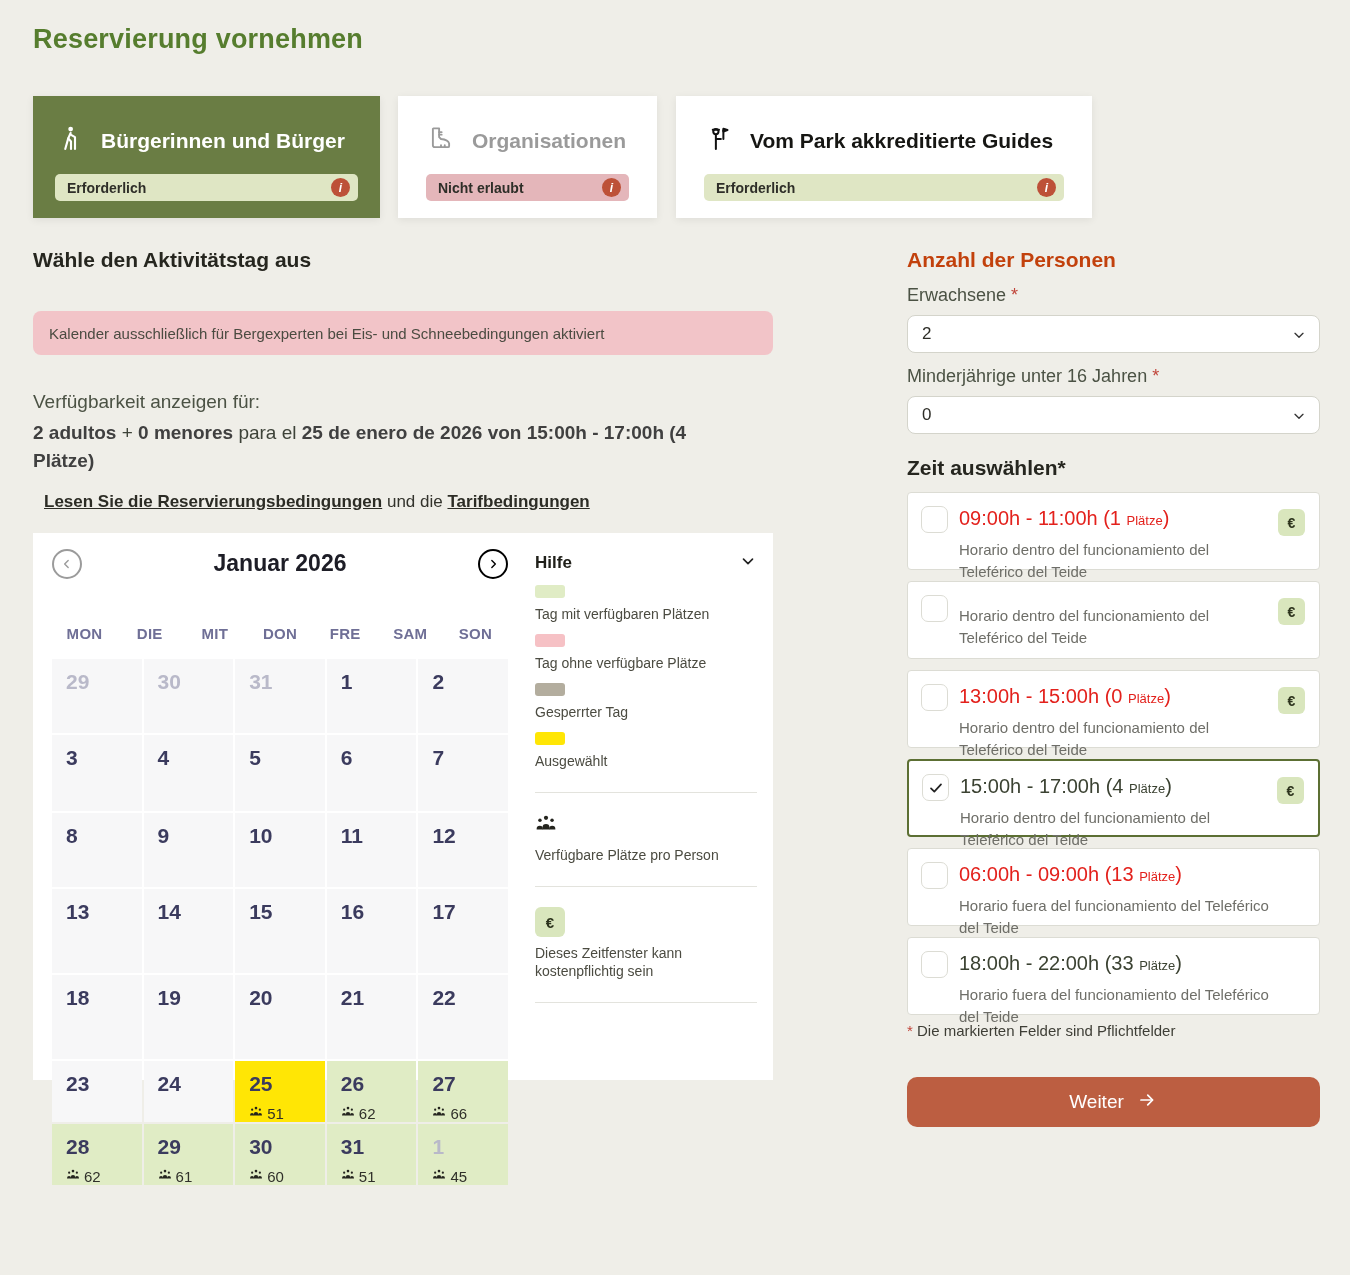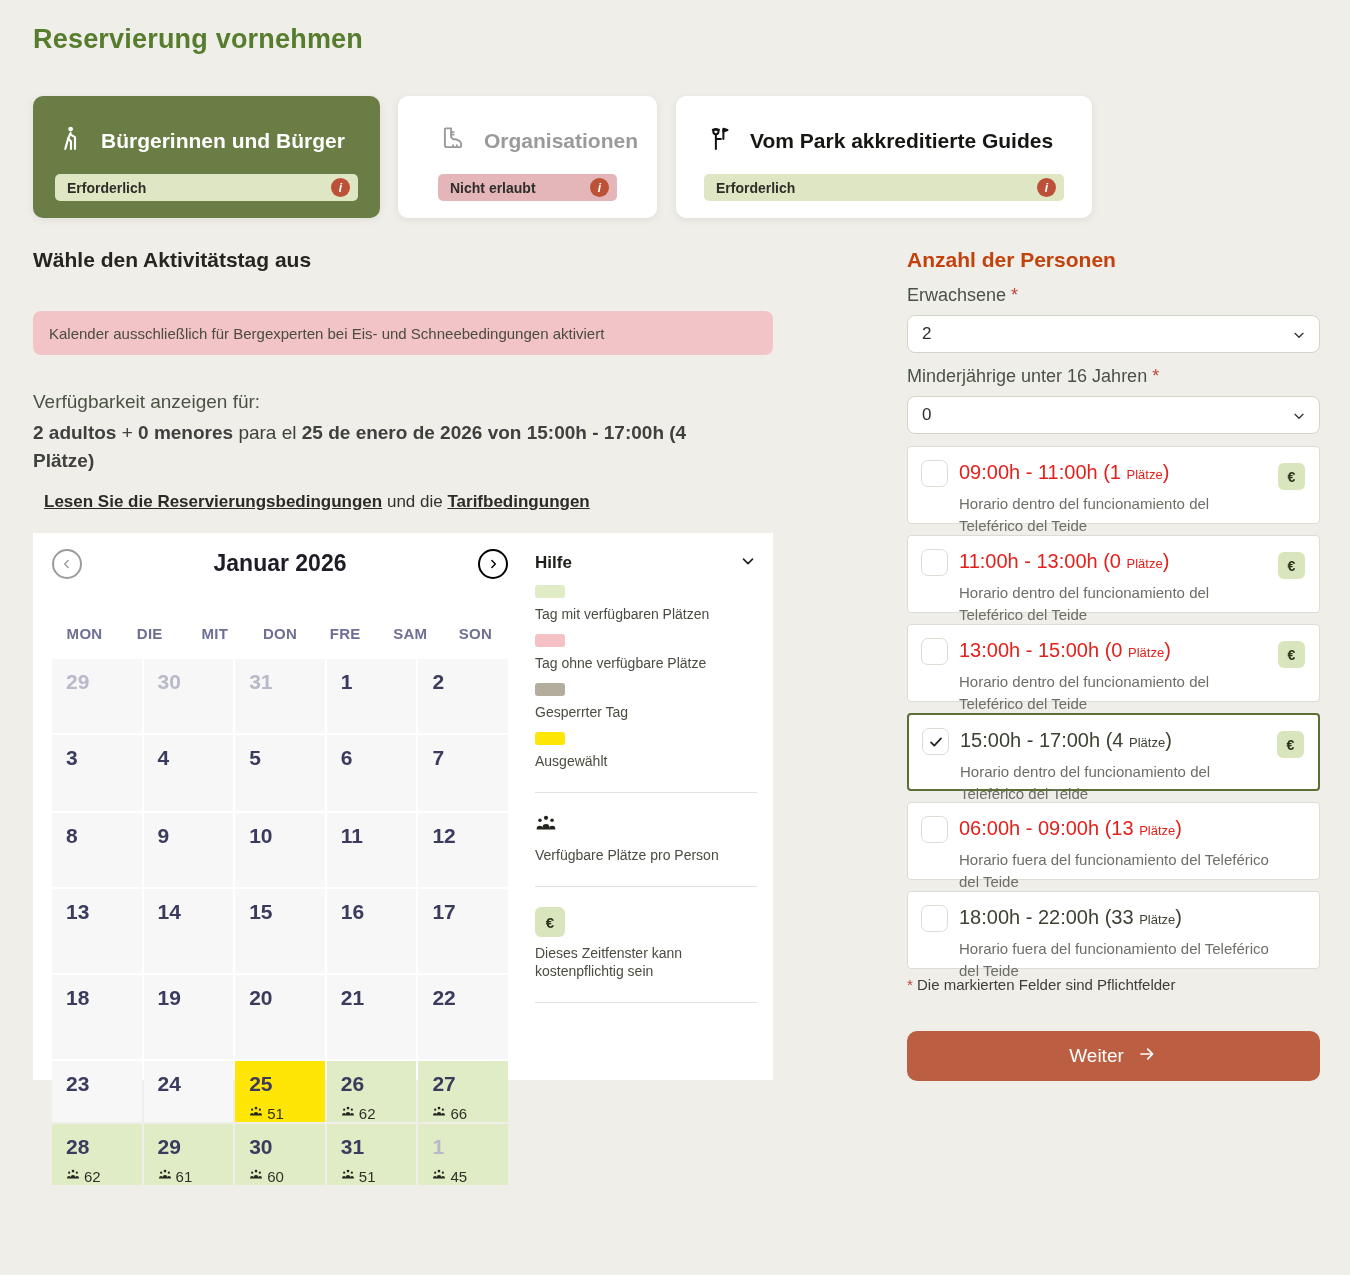--- a/index.html
+++ b/index.html
@@ -4,24 +4,24 @@
 <style>
   * { box-sizing: border-box; margin: 0; padding: 0; }
   html,body { background:#efeee8; }
   body { font-family:"Liberation Sans", sans-serif; color:#3a3a33; }
   .stage { position:relative; width:1350px; height:1275px; background:#efeee8; overflow:hidden; }
 
   
   .page-title { position:absolute; left:33px; top:24px; font-size:27px; font-weight:bold; color:#567d2e; letter-spacing:.2px; }
 
   
-  .tab { position:absolute; top:96px; height:122px; border-radius:10px; background:#fff;
+  .tab { position:absolute; top:96px; height:122px; border-radius:0; background:#fff;
          box-shadow:0 2px 8px rgba(0,0,0,.07); padding:0 22px; cursor:pointer; }
   .tab-citizens { left:33px; width:347px; background:#6a7d44; }
-  .tab-orgs { left:398px; width:259px; padding:0 40px; }
+  .tab-orgs { left:398px; width:259px; padding:0 28px; }
   .tab-guides { left:676px; width:416px; padding:0 28px; }
   .tab-head { display:flex; align-items:center; gap:16px; margin-top:24px; height:42px; }
   .tab-label { font-size:21px; font-weight:bold; }
   .tab-citizens .tab-label { color:#ffffff; }
   .tab-orgs .tab-label { color:#9a9a9a; }
   .tab-guides .tab-label { color:#161613; }
   .badge { display:flex; align-items:center; justify-content:space-between; height:27px;
            border-radius:5px; padding:0 8px 0 12px; margin-top:12px; font-size:14px; font-weight:bold; color:#2e2e28; }
   .badge-green { background:#dfe6c4; }
   .badge-pink { background:#e4b6ba; }
@@ -463,30 +463,30 @@
     </div>
     <div class="select">
       <span>0</span>
       <span class="chev">
         <svg width="16" height="16" viewBox="0 0 24 24" fill="none" stroke="#333" stroke-width="2" stroke-linecap="round" stroke-linejoin="round">
             <polyline points="6,9.5 12,15.5 18,9.5"></polyline>
           </svg>
       </span>
     </div>
 
+    <div class="slots-heading">Zeit auswählen*</div>
     <div id="slots">
         <div class="slot first">
           <div class="checkbox"></div>
           <div class="slot-title red"><span>09:00h - 11:00h (1 </span><span class="small">Plätze</span><span>)</span></div>
           <div class="slot-desc">Horario dentro del funcionamiento del Teleférico del Teide</div>
           <div class="slot-euro">€</div>
         </div>
         <div class="slot">
           <div class="checkbox"></div>
-          <div class="slot-title red"><span>11:00h - 13:00h (0 </span><span class="small">Plätze</span><span>)</span></div>
           <div class="slot-desc">Horario dentro del funcionamiento del Teleférico del Teide</div>
           <div class="slot-euro">€</div>
         </div>
         <div class="slot">
           <div class="checkbox"></div>
           <div class="slot-title red"><span>13:00h - 15:00h (0 </span><span class="small">Plätze</span><span>)</span></div>
           <div class="slot-desc">Horario dentro del funcionamiento del Teleférico del Teide</div>
           <div class="slot-euro">€</div>
         </div>
         <div class="slot selected">

